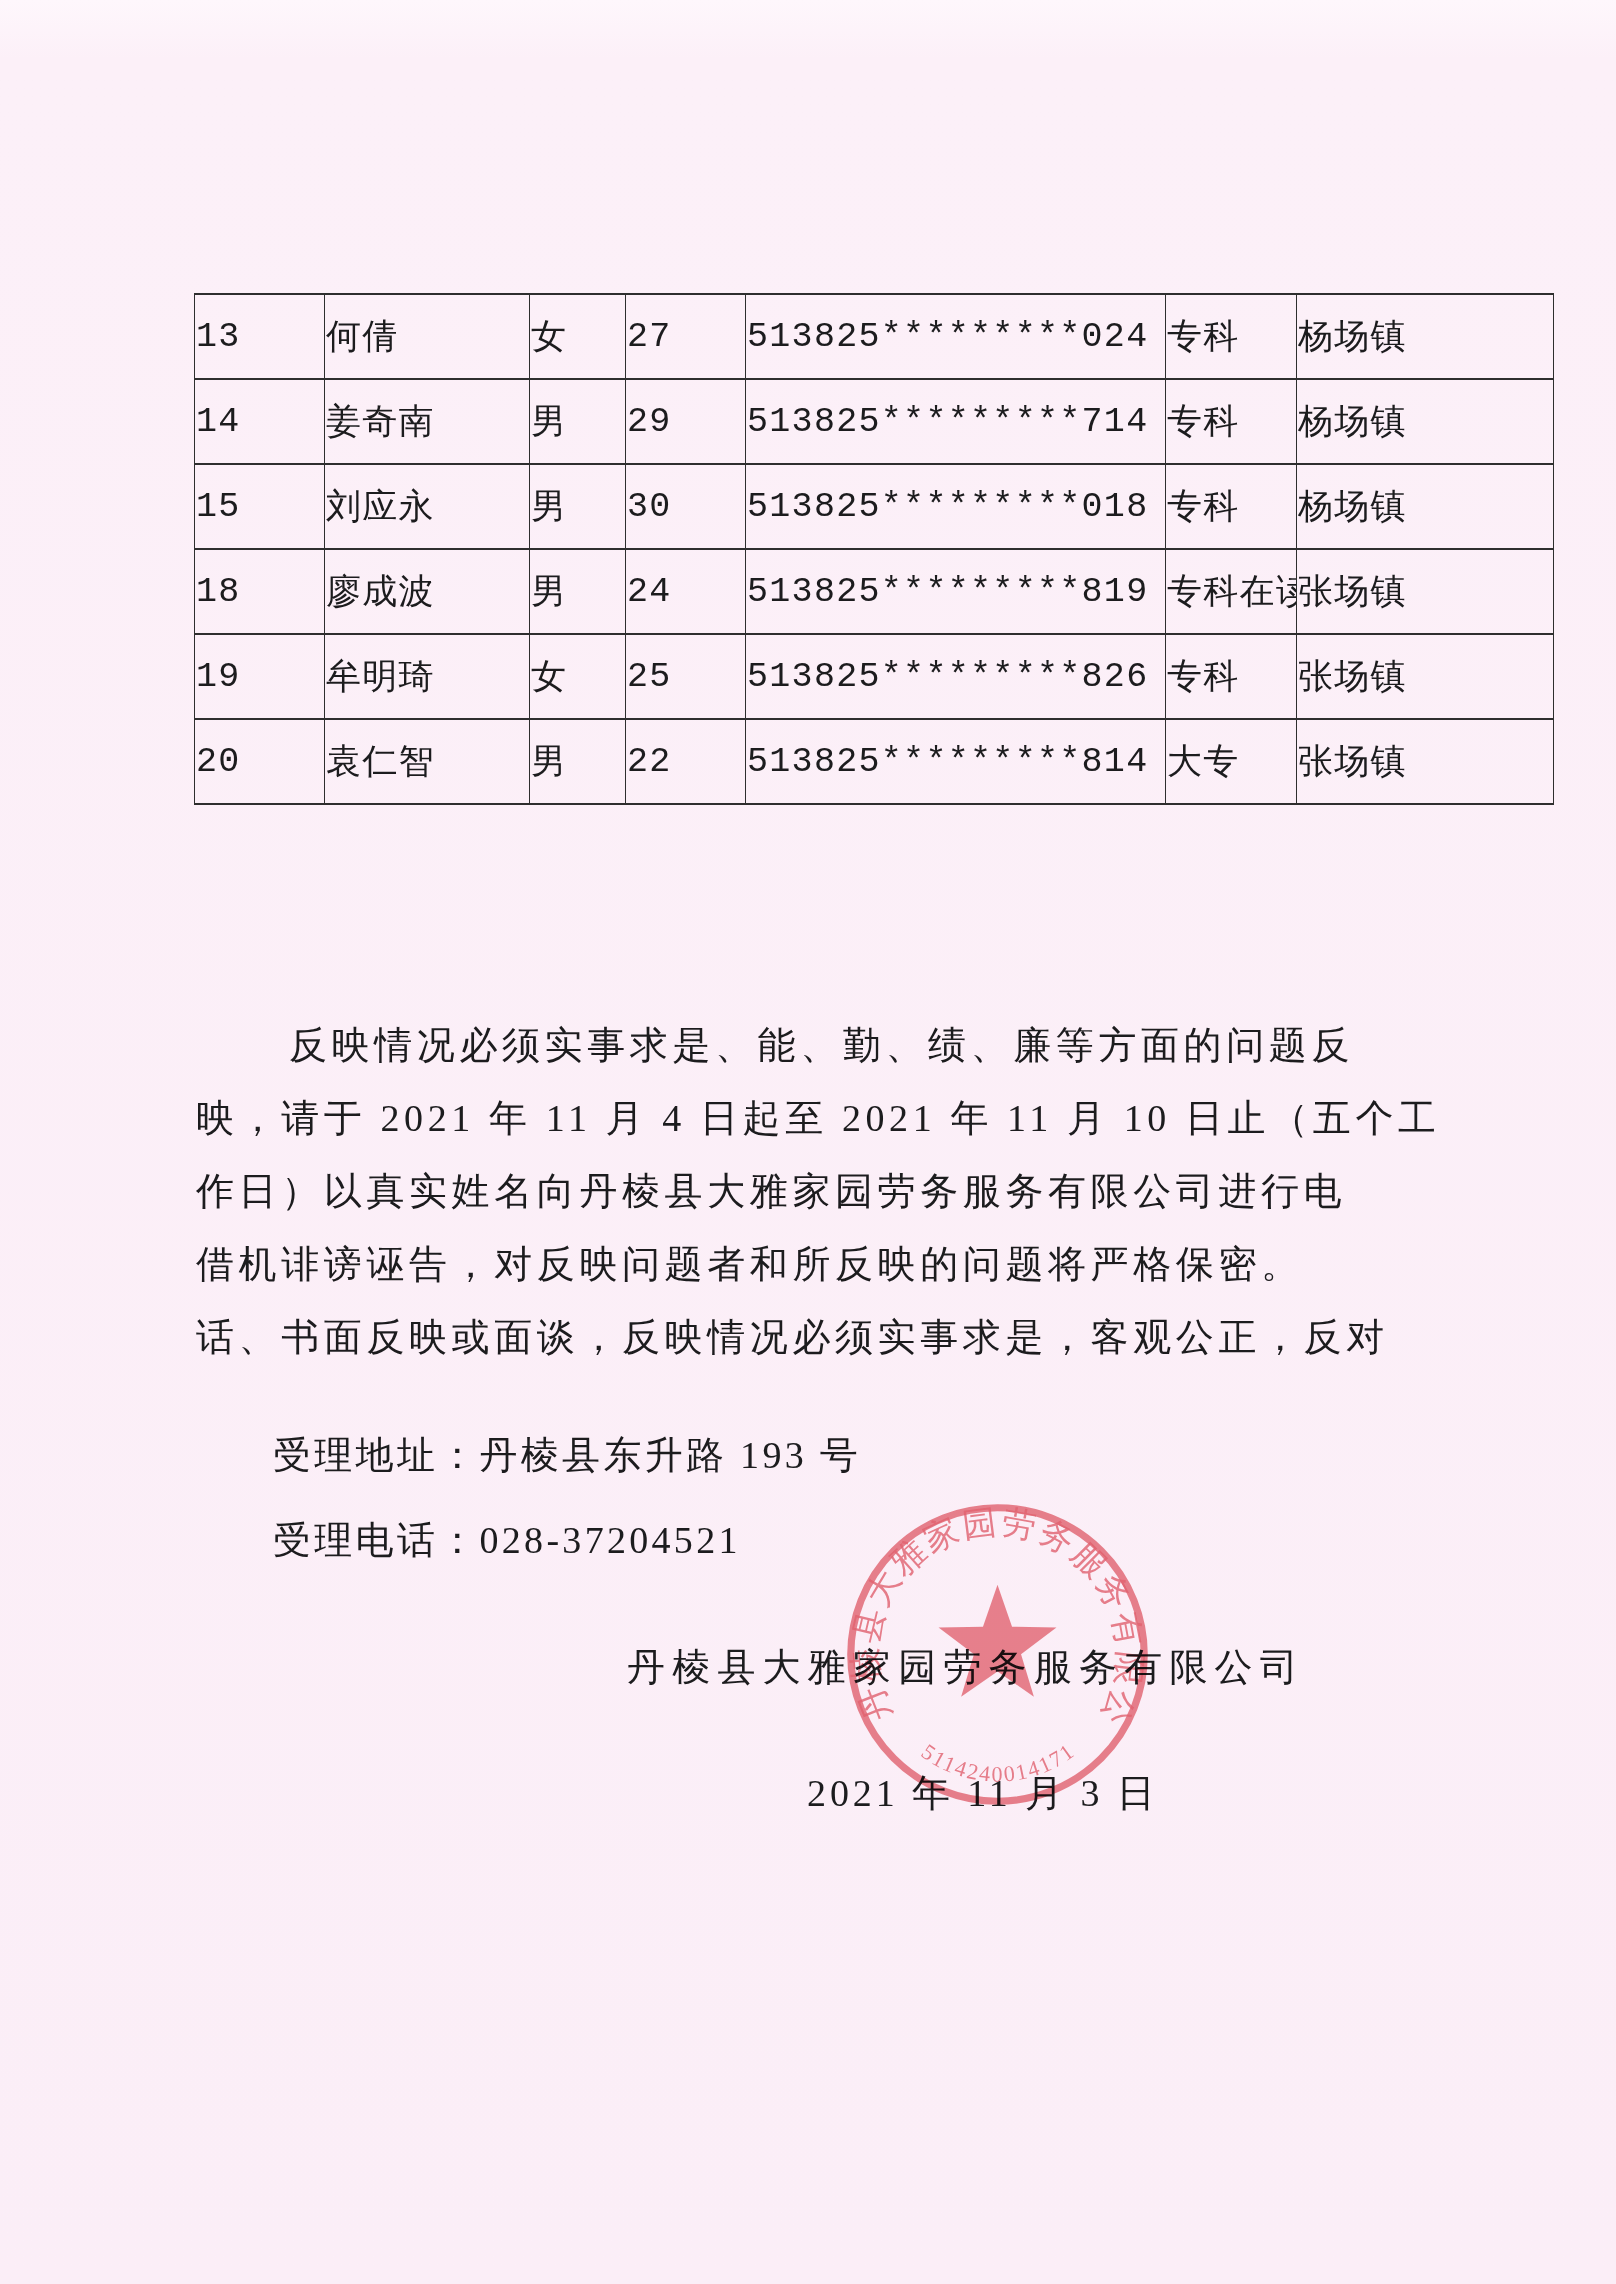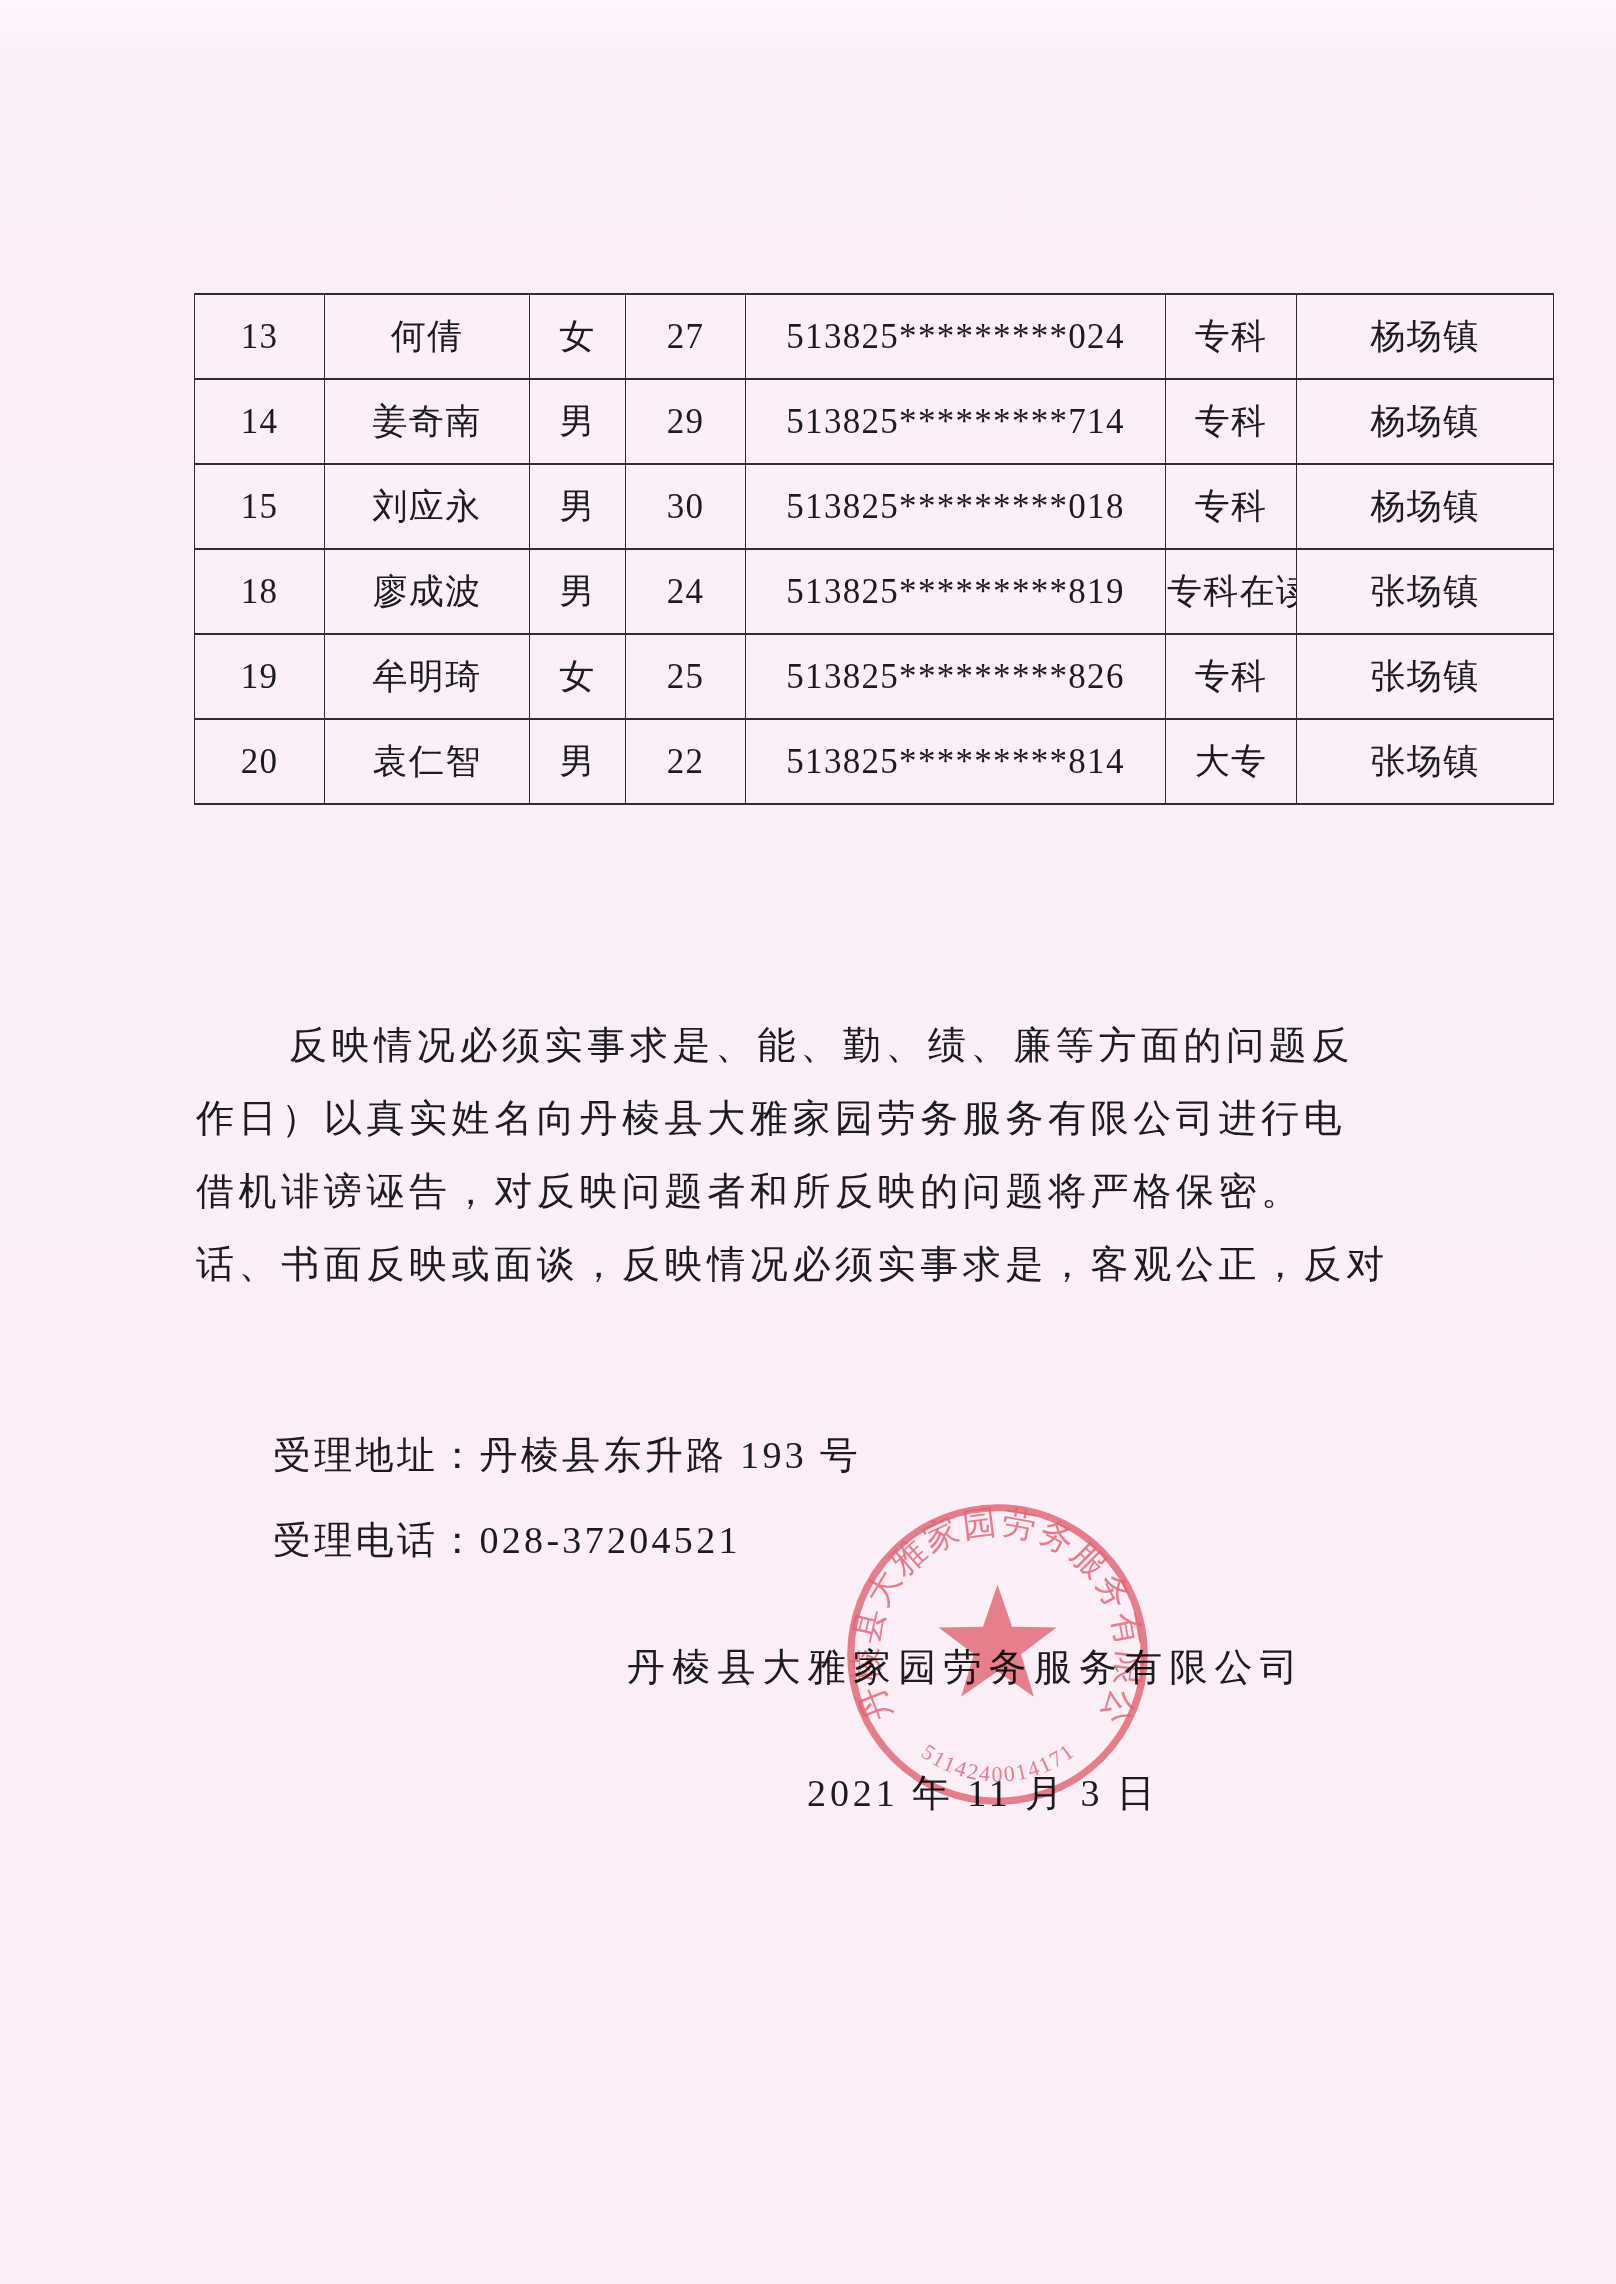--- a/index.html
+++ b/index.html
@@ -10,22 +10,22 @@
     color:#1c1c1e;
   }
   
   table.roster{
     position:absolute; left:194px; top:293px; width:1359px;
     border-collapse:collapse; table-layout:fixed;
   }
   table.roster td{
     border-left:1.3px solid #2e2e2e; border-right:1.3px solid #2e2e2e;
     border-top:2.6px solid #2e2e2e; border-bottom:2.6px solid #2e2e2e;
-    height:81px; text-align:center; vertical-align:middle;
-    font-size:35px; letter-spacing:1.3px; white-space:nowrap; overflow:hidden;
+    height:81px; vertical-align:middle;
+    font-size:35px; letter-spacing:1.3px; white-space:nowrap; overflow:hidden;font-family:Liberation Mono, monospace;
   }
   td.idnum{font-size:36px; letter-spacing:0.7px;}
   
   .bodytext{
     position:absolute; left:196px; top:1009px; width:1238px;
   }
   .bodytext .line{
     height:73px; line-height:73px; font-size:38px; letter-spacing:4.6px; white-space:nowrap;
   }
   .bodytext .line.indent{padding-left:93px;}
@@ -119,20 +119,21 @@
         <td>22</td>
         <td class="idnum">513825*********814</td>
         <td>大专</td>
         <td>张场镇</td>
       </tr>
     </tbody>
   </table>
 
   <div class="bodytext">
     <div class="line indent">反映情况必须实事求是、能、勤、绩、廉等方面的问题反</div>
+    <div class="line">映，请于 2021 年 11 月 4 日起至 2021 年 11 月 10 日止（五个工</div>
     <div class="line">作日）以真实姓名向丹棱县大雅家园劳务服务有限公司进行电</div>
     <div class="line">借机诽谤诬告，对反映问题者和所反映的问题将严格保密。</div>
     <div class="line">话、书面反映或面谈，反映情况必须实事求是，客观公正，反对</div>
   </div>
 
   <div class="contact">
     <div class="line">受理地址：丹棱县东升路 193 号</div>
     <div class="line">受理电话：028-37204521</div>
   </div>
 

